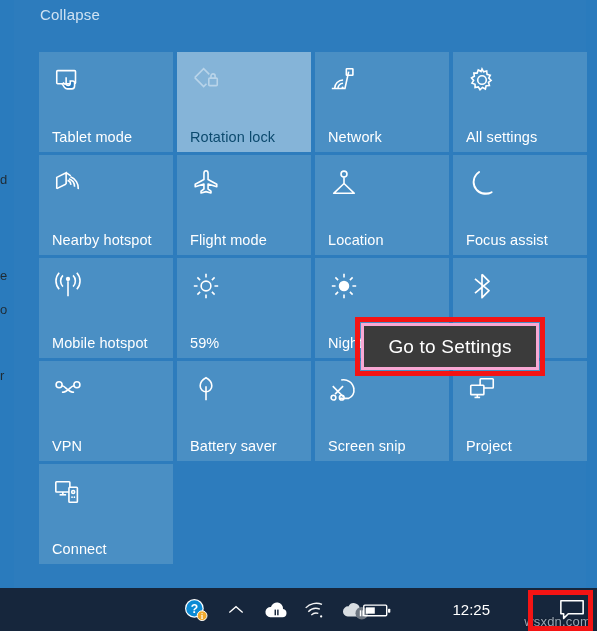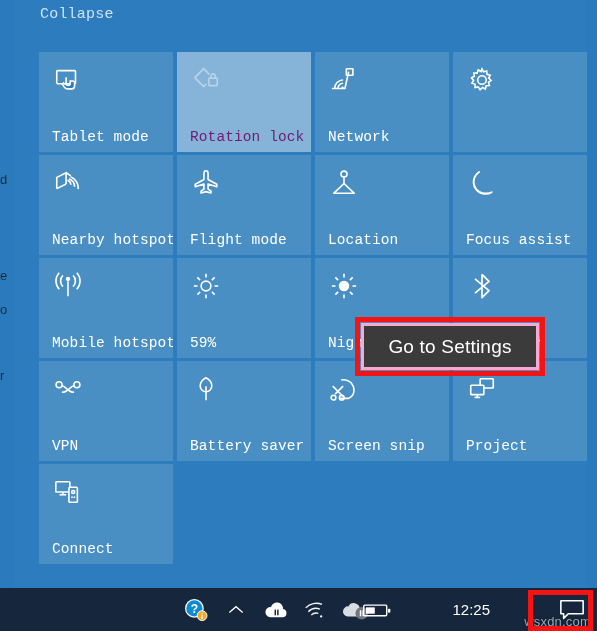--- a/index.html
+++ b/index.html
@@ -16,21 +16,20 @@
   .bg-frag{
     position:absolute;left:0;color:#1d1d1d;font-size:13px;
     font-family:"Liberation Sans",sans-serif;opacity:.85;
     width:9px;overflow:hidden;white-space:nowrap;
   }
 
   
   #action-center{
     position:absolute;left:14px;top:0;width:572px;height:588px;
     background:#2d7cbd;
-    font-family:Liberation Mono, monospace;
   }
   #collapse-link{
     position:absolute;left:26px;top:6px;
     color:#cfe2f2;font-size:15px;letter-spacing:.2px;cursor:default;
   }
 
   
   #tile-grid{
     position:absolute;left:25px;top:52px;
     width:436px;
@@ -52,21 +51,21 @@
     color:#ffffff;
     display:block;
   }
   .tile.disabled .tile-icon{color:#b9d4e9;}
   .tile .tile-icon svg{display:block;width:30px;height:30px;}
   .tile .tile-label{
     position:absolute;left:13px;bottom:7px;right:4px;
     color:#ffffff;font-size:14.5px;white-space:nowrap;
     letter-spacing:.1px;
   }
-  .tile.disabled .tile-label{color:#701a75;}
+  .tile.disabled .tile-label{color:#0c4a6e;}
 
   
   #go-to-settings-highlight{
     position:absolute;left:355px;top:317px;width:190px;height:59px;
     border:5px solid #f41414;
     box-sizing:border-box;
   }
   #go-to-settings-popup{
     position:absolute;left:361px;top:323px;width:178px;height:47px;
     background:#3b3b3b;
@@ -165,20 +164,21 @@
         <span class="tile-label">Network</span>
       </div>
 
       <div class="tile">
         <span class="tile-icon">
           <svg viewBox="0 0 32 32" fill="none" stroke="currentColor" stroke-width="1.7">
             <circle cx="16" cy="16" r="4.6"></circle>
             <path d="M16 4.2l1.6 3.1 3.4-.9.4 3.5 3.4 1-1.6 3.1 2.5 2.4-2.8 2.1 1 3.4-3.5.3-.8 3.4-3.1-1.6-2.6 2.4-1.9-3-3.4.7v-3.5l-3.3-1.2 1.8-3-2.3-2.6 3-1.8-.5-3.5 3.5.1 1.2-3.3 3 1.7z"></path>
           </svg>
         </span>
+        <span class="tile-label">All settings</span>
       </div>
 
       <div class="tile">
         <span class="tile-icon">
           <svg viewBox="0 0 32 32" fill="none" stroke="currentColor" stroke-width="1.7">
             <path d="M4 22V10l10-5v12"></path>
             <path d="M4 22l10-5"></path>
             <path d="M14 5l5 3.5"></path>
             <path d="M19 18a5 5 0 00-3.5-4.8"></path>
             <path d="M23 20a9 9 0 00-6-8.6"></path>

